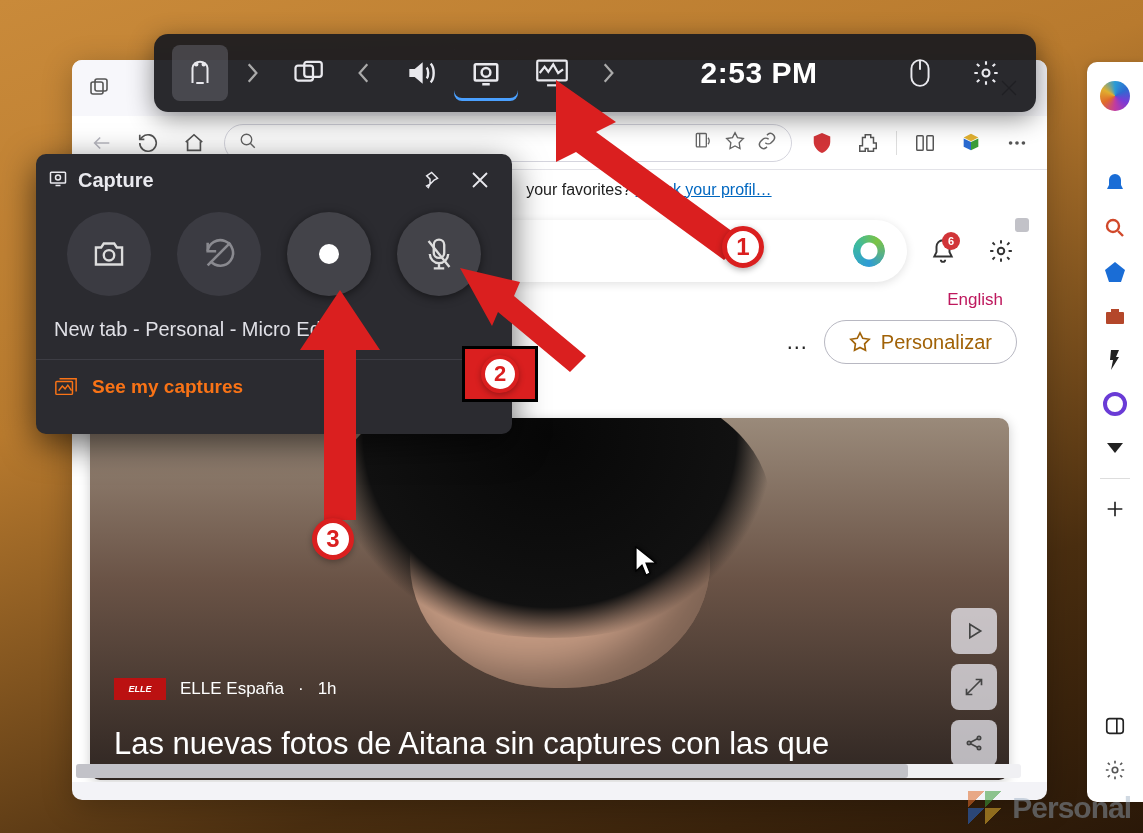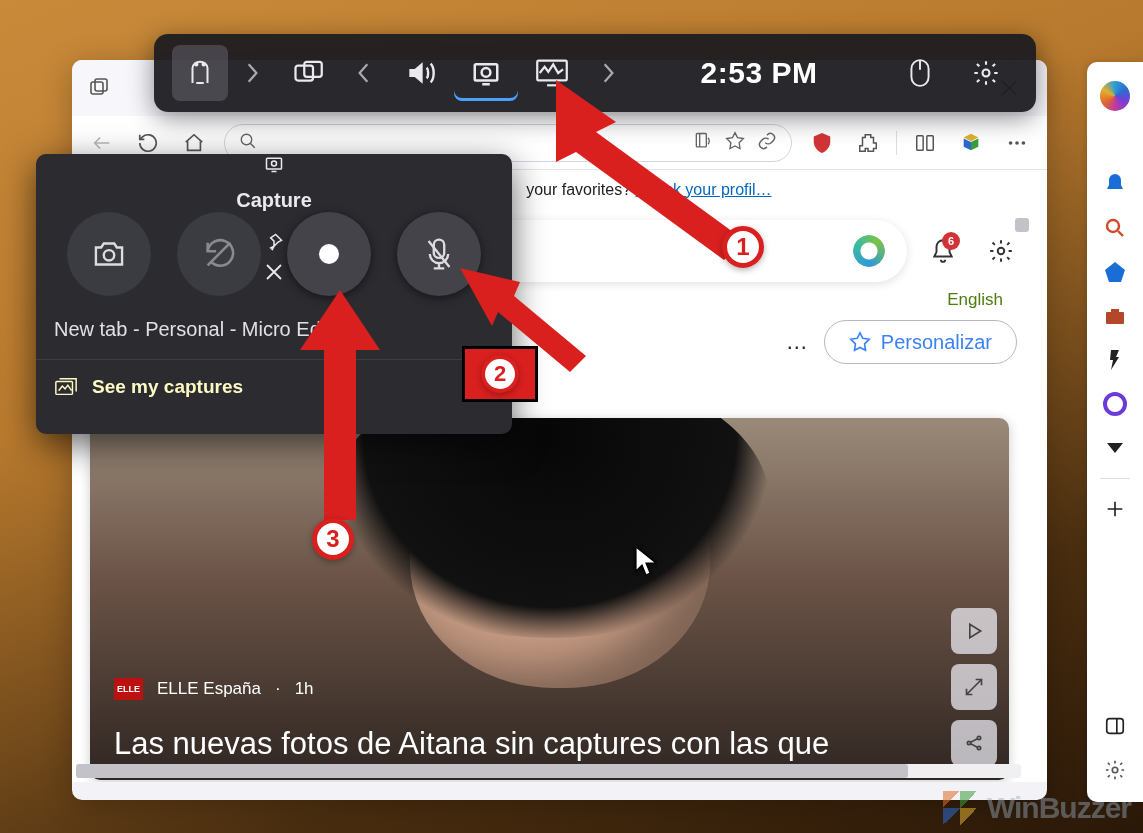--- a/index.html
+++ b/index.html
@@ -106,32 +106,32 @@
   .notif-badge{
     position:absolute;top:3px;right:5px;
     width:18px;height:18px;border-radius:9px;
     background:#d13438;color:#fff;
     font-size:11px;font-weight:700;
     display:flex;align-items:center;justify-content:center;
   }
   .lang-row {
     text-align:right;
     padding: 0 44px 10px 0;
-    font-size:17px; color:#4d7c0f;
+    font-size:17px; color:#be185d;
   }
   .edit-row{
     display:flex;align-items:center;justify-content:flex-end;
     padding: 0 30px 12px 0; gap:16px;
     font-size:22px; color:#222;
   }
   .pill-btn{
     height:44px; padding:0 24px;
     border:1px solid #b8b8c2; border-radius:22px;
     display:flex;align-items:center;gap:10px;
-    font-size:20px; color:#3b82f6; background:#fff;
+    font-size:20px; color:#a16207; background:#fff;
   }
 
   .news-card{
     position:absolute;
     left:18px; right:38px; top:208px; height:362px;
     border-radius:10px; overflow:hidden;
     background:linear-gradient(180deg, #9a8a7a 0%, #6a5346 45%, #2f2622 100%);
     box-shadow: 0 2px 12px rgba(0,0,0,.2);
     color:#fff;
   }
@@ -144,22 +144,22 @@
   .news-card .hair{
     position:absolute; top:-50px; left:240px; width:440px; height:270px;
     background: radial-gradient(ellipse at 50% 25%, #070707 0%, #111 60%, transparent 72%);
     border-radius:50%;
   }
   .news-card .source-row{
     position:absolute; left:24px; bottom:80px;
     display:flex;align-items:center;gap:14px; font-size:17px;
   }
   .src-logo{
-    width:29px;height:22px;background:#b11;display:inline-flex;
-    align-items:center;justify-content:center;font-size:9px;font-weight:700;color:#fff;
+    width:52px;height:22px;background:#b11;display:inline-flex;
+    align-items:center;justify-content:center;font-size:9px;font-weight:700;color:#fff;font-style:italic;
   }
   .news-card .headline{
     position:absolute; left:24px; right:70px; bottom:18px;
     font-size:31px; font-weight:400;
   }
   .side-actions{
     position:absolute; right:12px; top:190px;
     display:flex; flex-direction:column; gap:10px;
   }
   .side-sq{
@@ -235,21 +235,21 @@
     position:absolute;
     left:36px; top:154px;
     width:476px; height:280px;
     background:#2b2b30;
     border-radius:10px;
     box-shadow: 0 10px 34px rgba(0,0,0,.6);
     color:#e9e9ee;
   }
   .cap-title{
     height:52px; display:flex;align-items:center;
-    padding:0 12px; gap:10px; font-size:20px;font-weight:600;flex-direction:column;
+    padding:0 12px; gap:10px; font-size:20px;font-weight:600;
   }
   .cap-title .spacer{flex:1;}
   .cap-title .hdr-btn{
     width:40px;height:40px;display:flex;align-items:center;justify-content:center;
     color:#e9e9ee;border-radius:4px;
   }
   .cap-row{
     display:flex;align-items:center;justify-content:center;
     gap:26px; margin-top:6px;
   }
@@ -264,21 +264,21 @@
     box-shadow:0 2px 10px rgba(0,0,0,.5);
   }
   .round.dim{color:#8a8a90;}
   .rec-dot{ width:20px;height:20px;border-radius:50%;background:#fff;}
   .cap-src{
     margin:22px 18px 0; font-size:20px; color:#e0e0e6;
   }
   .cap-sep{ height:1px;background:#3d3d44;margin:18px 0 0;}
   .cap-link{
     display:flex;align-items:center;gap:14px;
-    padding:16px 18px; font-size:19px; font-weight:600; color:#fef9c3;
+    padding:16px 18px; font-size:19px; font-weight:600; color:#f97316;
   }
 
   
   .marker{
     position:absolute;
     width:42px;height:42px;border-radius:50%;
     background:#fff;border:5px solid #da1f1f;
     display:flex;align-items:center;justify-content:center;
     font-weight:800;font-size:24px;color:#da1f1f;
     box-shadow:0 2px 6px rgba(0,0,0,.3);
@@ -678,14 +678,14 @@
 <div class="marker" style="left:312px;top:518px">3</div>
 
 <div class="cursor-arrow">
   <svg width="22" height="30" viewBox="0 0 22 30">
       <path d="M1 1l0 24 6-6 4 10 4-2-4-10 10 0z" fill="#fff" stroke="#000" stroke-width="1.2"></path>
     </svg>
 </div>
 
 <div class="watermark">
   <div class="wm-logo"></div>
-  <span>WinBuzzer</span>
+  <span>Personal</span>
 </div>
 
 </body></html>

